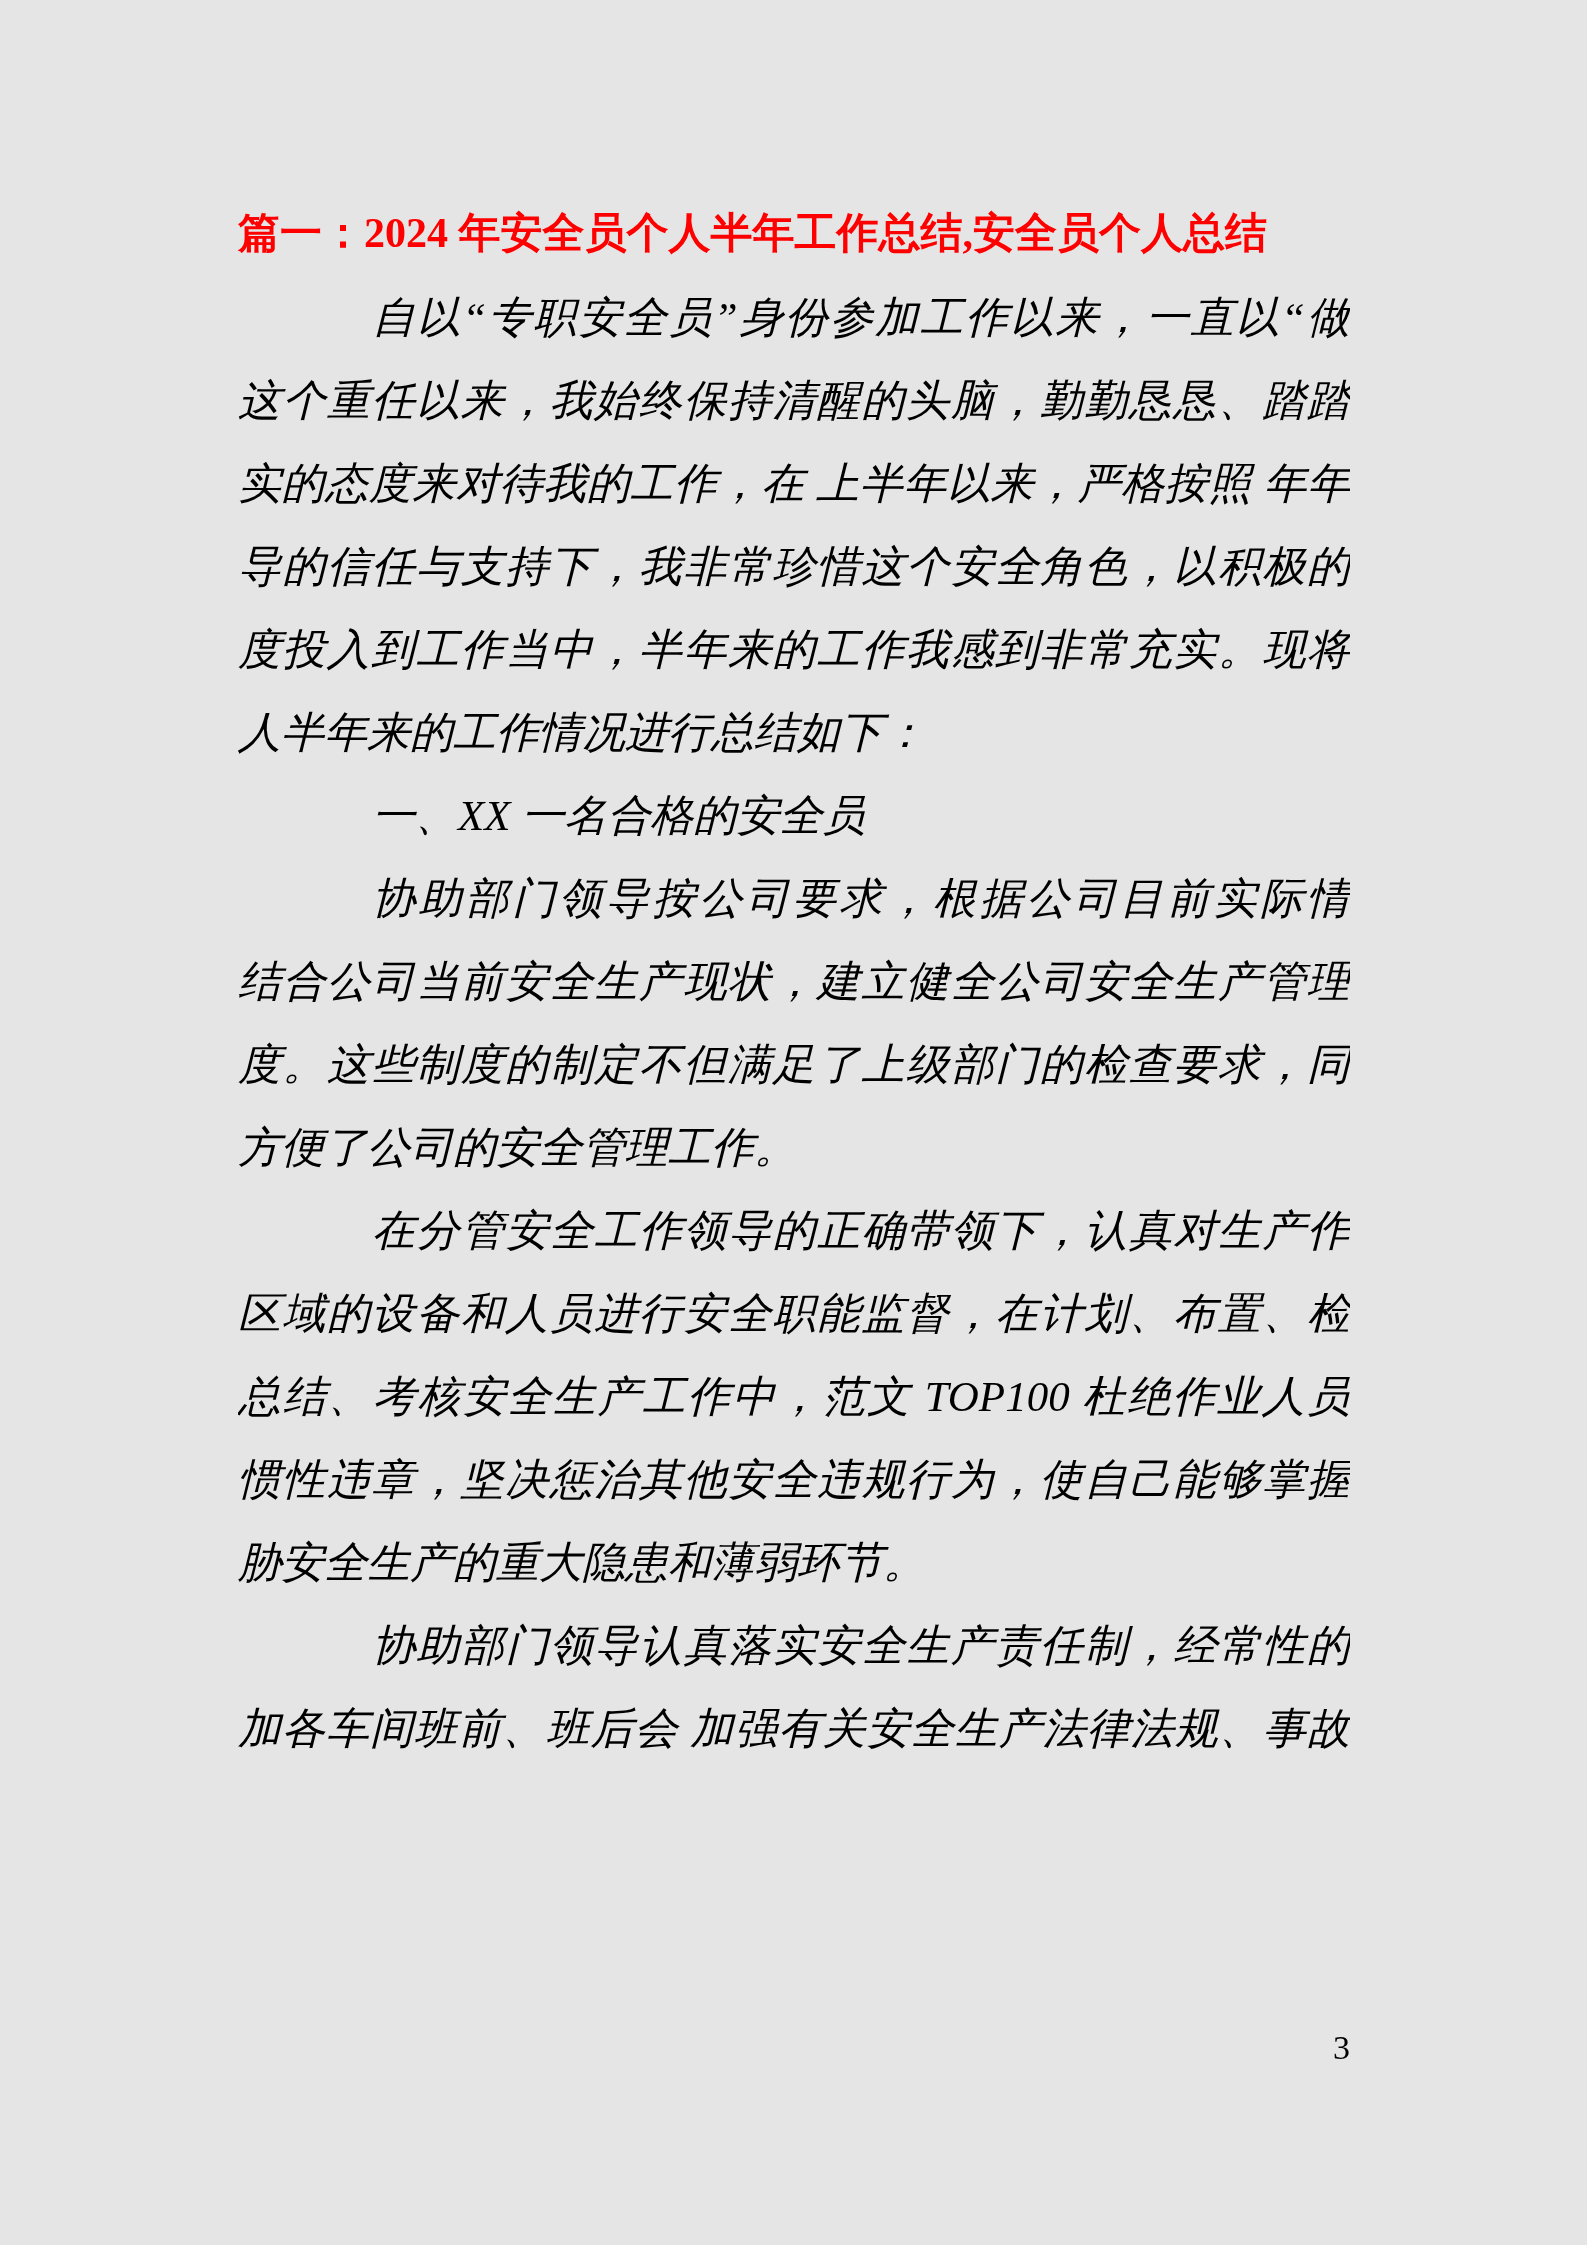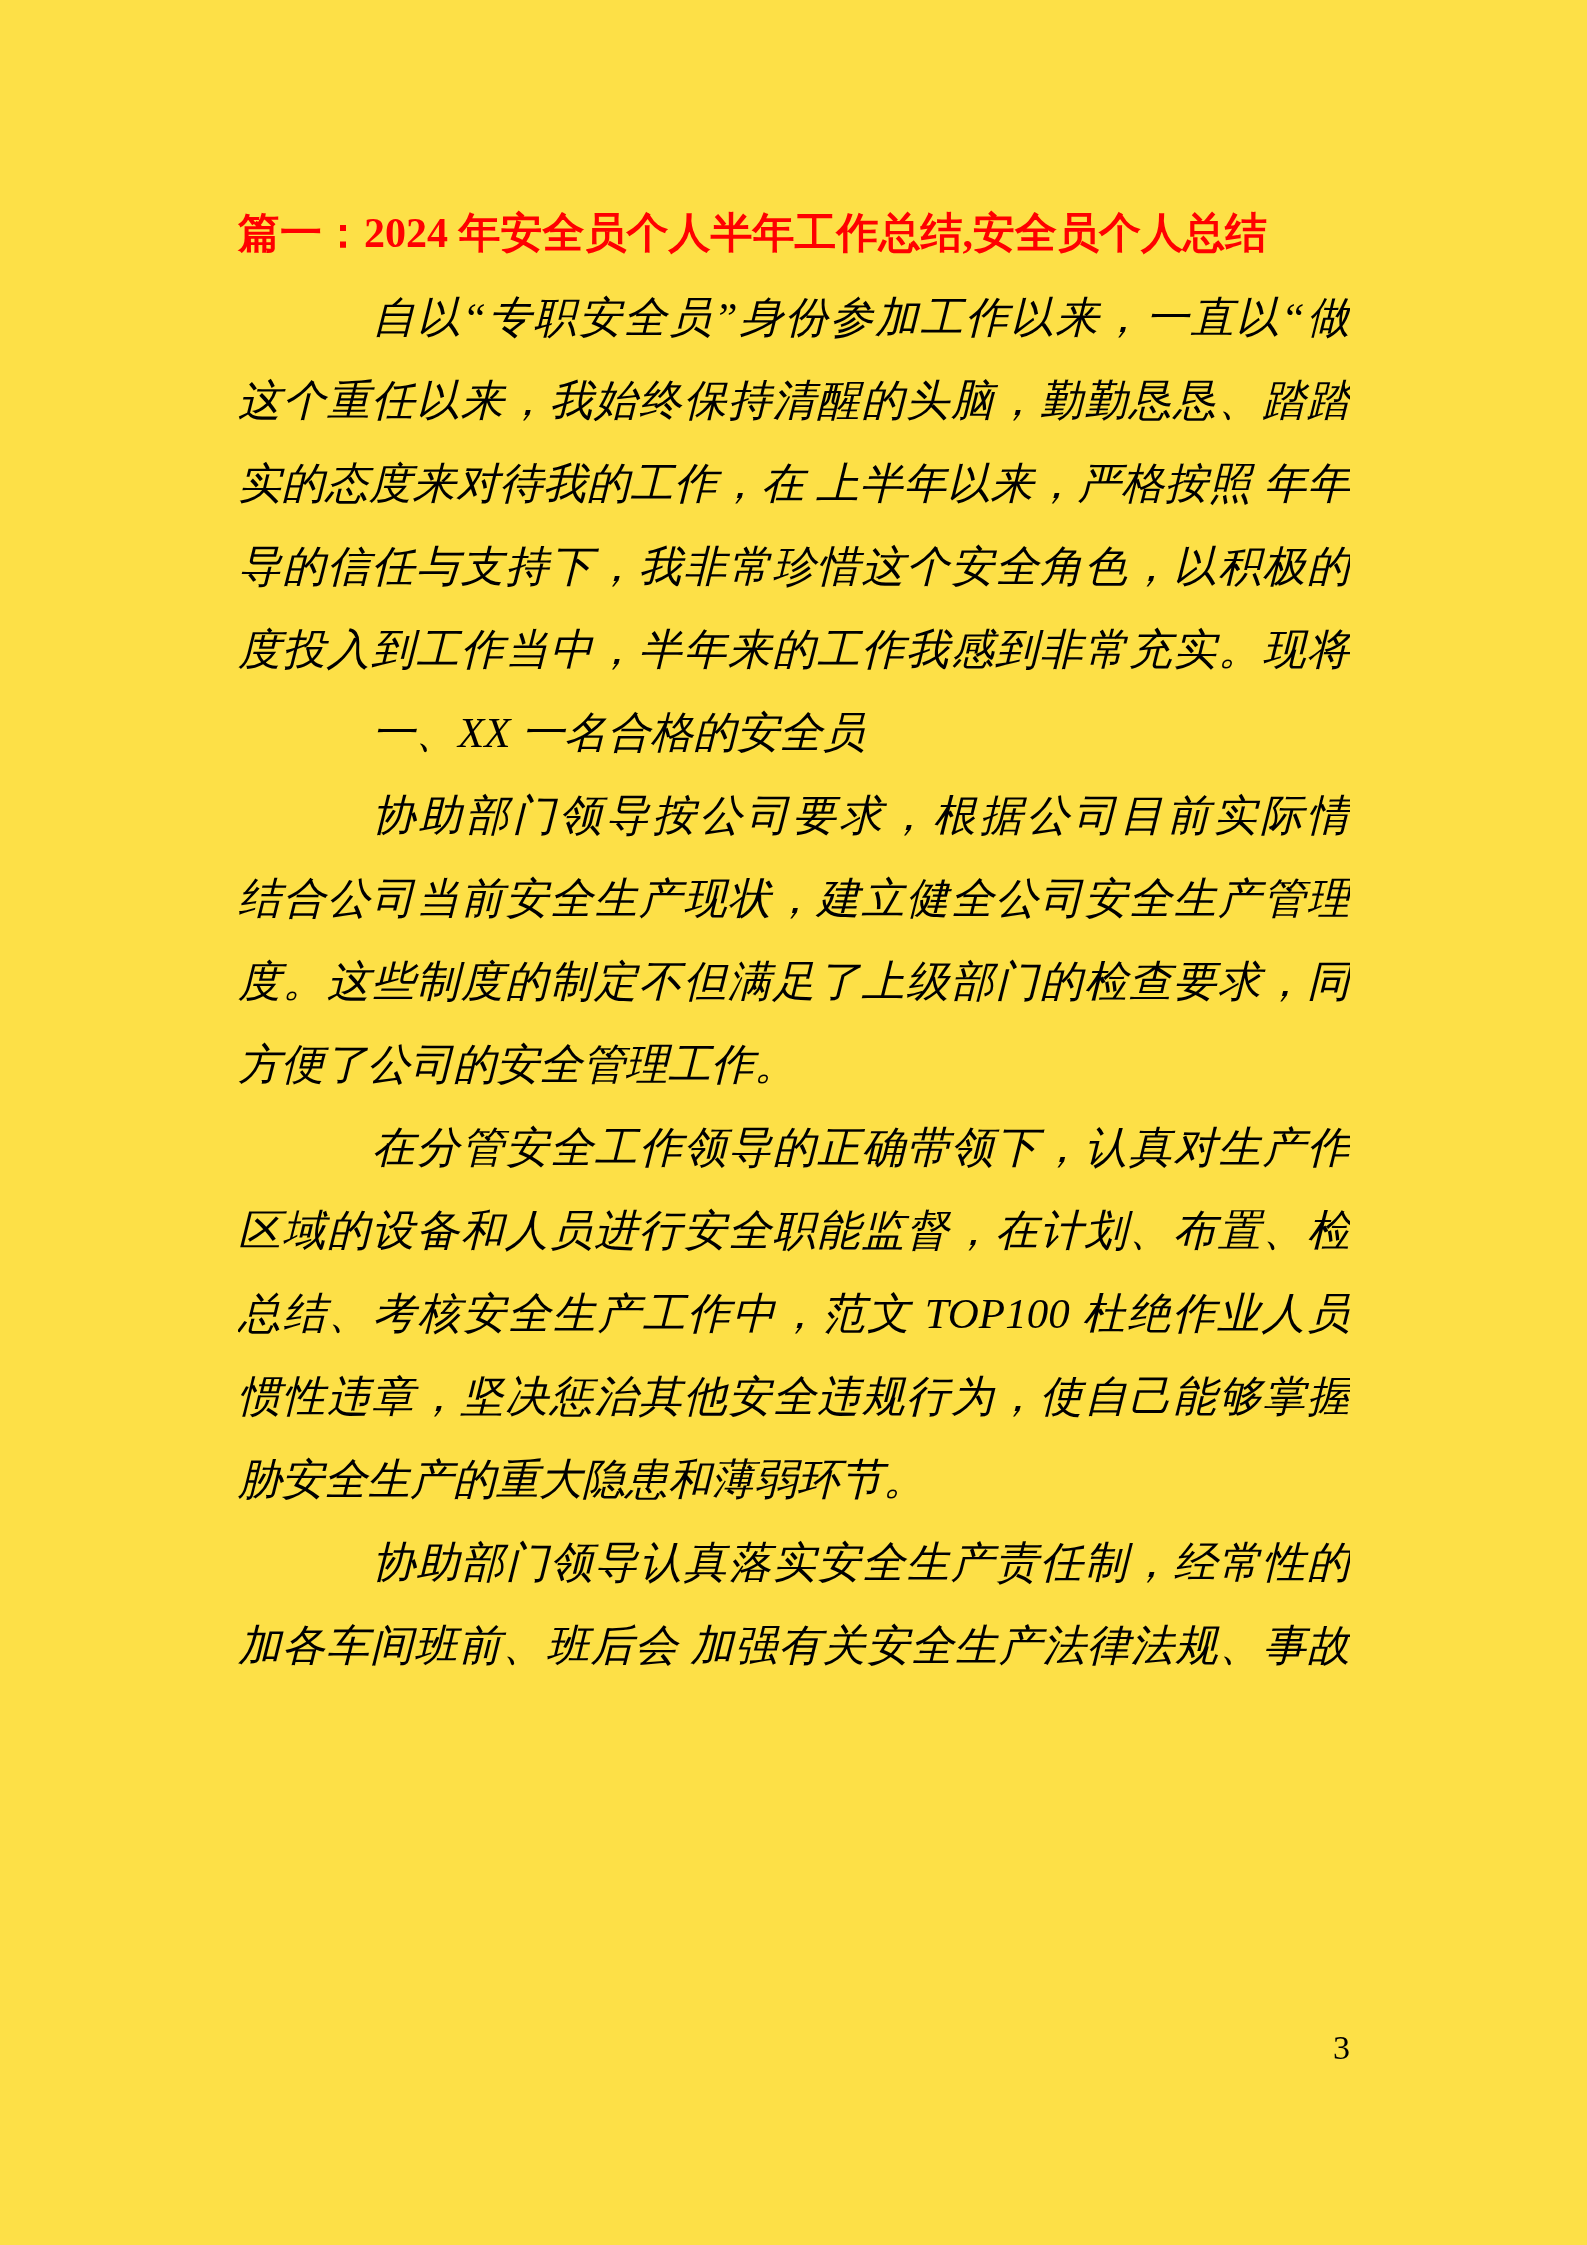--- a/index.html
+++ b/index.html
@@ -4,21 +4,21 @@
 <style>
   html, body {
     margin: 0;
     padding: 0;
     background: #ffffff;
   }
   .page {
     position: relative;
     width: 1587px;
     height: 2245px;
-    background: #fde047;
+    background: #e5e5e5;
     overflow: hidden;
     font-family: "Liberation Serif", serif;
   }
   .content {
     position: absolute;
     left: 238px;
     top: 190px;
     width: 1112px;
   }
   .heading {
@@ -60,20 +60,21 @@
 <body>
 
 <div class="page">
   <div class="content">
     <h1 class="heading">篇一：2024 年安全员个人半年工作总结,安全员个人总结</h1>
     <div class="line fill indent">自以“专职安全员”身份参加工作以来，一直以“做</div>
     <div class="line fill">这个重任以来，我始终保持清醒的头脑，勤勤恳恳、踏踏实</div>
     <div class="line fill">实的态度来对待我的工作，在 上半年以来，严格按照 年年</div>
     <div class="line fill">导的信任与支持下，我非常珍惜这个安全角色，以积极的态</div>
     <div class="line fill">度投入到工作当中，半年来的工作我感到非常充实。现将个</div>
+    <div class="line">人半年来的工作情况进行总结如下：</div>
     <div class="line indent">一、XX 一名合格的安全员</div>
     <div class="line fill indent">协助部门领导按公司要求，根据公司目前实际情况，</div>
     <div class="line fill">结合公司当前安全生产现状，建立健全公司安全生产管理制</div>
     <div class="line fill">度。这些制度的制定不但满足了上级部门的检查要求，同时</div>
     <div class="line">方便了公司的安全管理工作。</div>
     <div class="line fill indent">在分管安全工作领导的正确带领下，认真对生产作业</div>
     <div class="line fill">区域的设备和人员进行安全职能监督，在计划、布置、检查、</div>
     <div class="line fill">总结、考核安全生产工作中，范文 TOP100 杜绝作业人员习</div>
     <div class="line fill">惯性违章，坚决惩治其他安全违规行为，使自己能够掌握威</div>
     <div class="line">胁安全生产的重大隐患和薄弱环节。</div>

